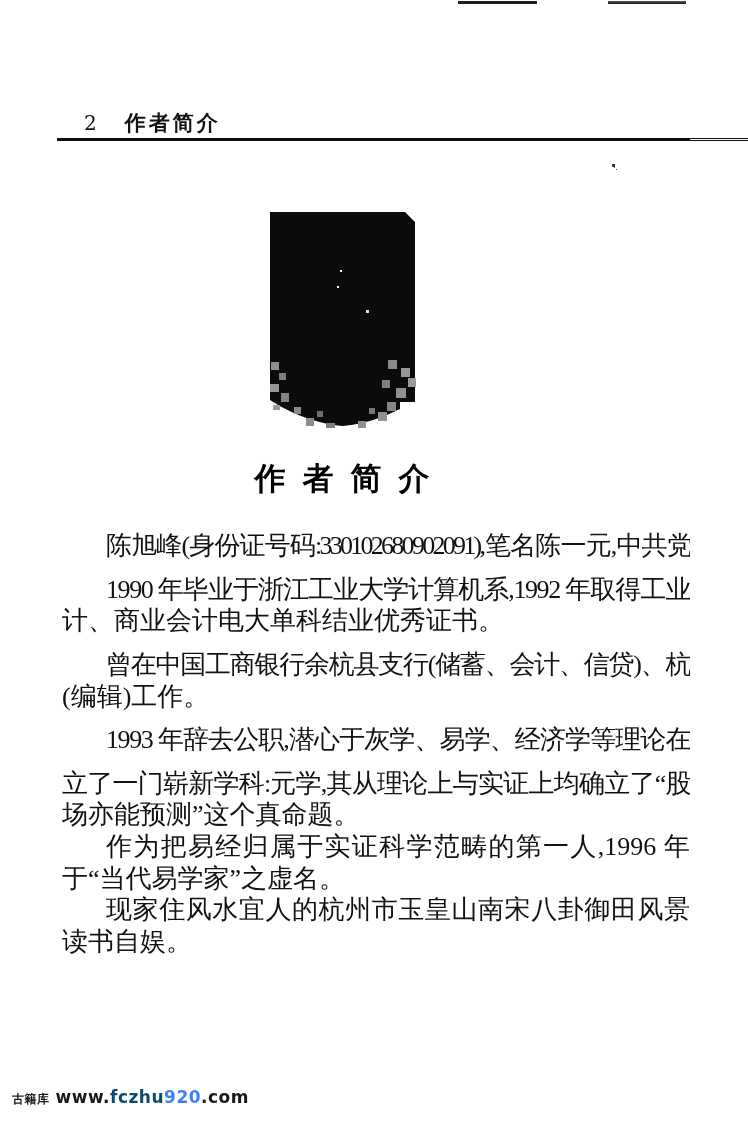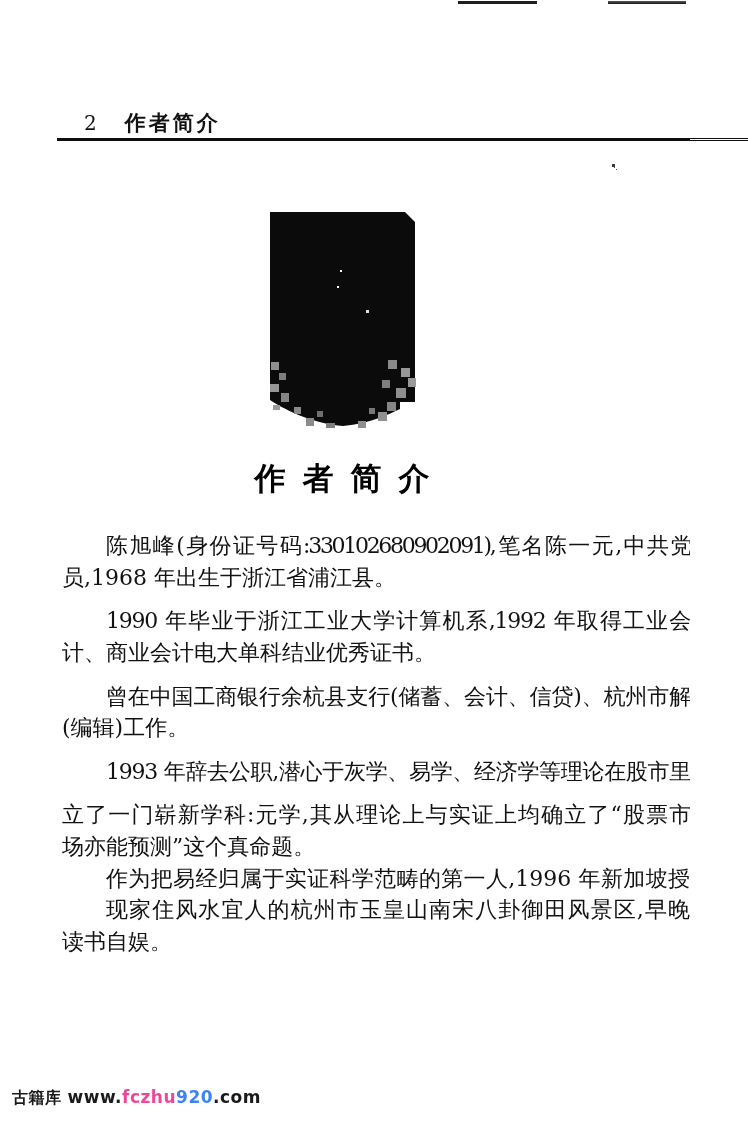--- a/index.html
+++ b/index.html
@@ -24,33 +24,33 @@
     box-shadow:3px 4px 0 -1px #4a4a4a,1px 2px 0 -1px #555;}
   
   .photo{position:absolute;left:270px;top:212px;width:146px;height:216px;}
   
   .section-title{
     position:absolute;left:28px;top:458px;width:628px;text-align:center;
     font-family:"DejaVu Sans","Liberation Sans",sans-serif;
     font-size:31px;font-weight:bold;letter-spacing:0.55em;text-indent:0.55em;color:#000;
   }
   
-  .bodytext{position:absolute;left:62px;top:530px;width:628px;font-size:22px;line-height:31.65px;}
+  .bodytext{position:absolute;left:62px;top:530px;width:628px;font-size:26px;line-height:31.65px;font-family:Liberation Serif, serif;}
   .line{text-align:justify;text-align-last:justify;white-space:normal;overflow:hidden;height:31.65px;}
   .line.end{text-align-last:left;}
   .line.first{padding-left:44px;}
   .t1{letter-spacing:-0.055em;margin-top:12px;}
   .t2{letter-spacing:-0.105em;}
   
   .watermark{
     position:absolute;left:12px;top:1087px;
     font-family:"DejaVu Sans","Liberation Sans",sans-serif;
     font-size:17px;font-weight:bold;color:#1a1a1a;letter-spacing:0.5px;
   }
-  .watermark .cn{font-size:16px;margin-right:6px;}
+  .watermark .cn{font-size:12px;margin-right:6px;}
 </style>
 </head>
 <body>
 
 <div class="page">
 
   <div class="top-mark m1"></div>
   <div class="top-mark m2"></div>
 
   <div class="running-header">
@@ -92,30 +92,30 @@
     <rect x="56" y="211" width="9" height="5" fill="#7f7f7f"></rect>
     <rect x="88" y="209" width="8" height="7" fill="#8f8f8f"></rect>
     <rect x="47" y="199" width="6" height="6" fill="#6f6f6f"></rect>
     <rect x="99" y="196" width="6" height="6" fill="#777777"></rect>
   </svg>
 
   <div class="section-title">作者简介</div>
 
   <div class="bodytext">
     <div class="line first t2">陈旭峰(身份证号码:330102680902091),笔名陈一元,中共党</div>
-    <div class="line end">员,1968 年出生于浙江省浦江县。</div>
     <div class="line first t1">1990 年毕业于浙江工业大学计算机系,1992 年取得工业会</div>
     <div class="line end">计、商业会计电大单科结业优秀证书。</div>
     <div class="line first t1">曾在中国工商银行余杭县支行(储蓄、会计、信贷)、杭州市解</div>
     <div class="line end">(编辑)工作。</div>
     <div class="line first t1">1993 年辞去公职,潜心于灰学、易学、经济学等理论在股市里</div>
     <div class="line t1">立了一门崭新学科:元学,其从理论上与实证上均确立了“股票市</div>
     <div class="line end">场亦能预测”这个真命题。</div>
     <div class="line first">作为把易经归属于实证科学范畴的第一人,1996 年新加坡授</div>
+    <div class="line end">于“当代易学家”之虚名。</div>
     <div class="line first">现家住风水宜人的杭州市玉皇山南宋八卦御田风景区,早晚</div>
     <div class="line end">读书自娱。</div>
   </div>
 
   <div class="watermark">
-    <span class="cn">古籍库</span><span>www.</span><span id="wm-green" style="color: #ec4899;">fczhu</span><span id="wm-red" style="color: #3b82f6;">920</span><span>.com</span>
+    <span class="cn">古籍库</span><span>www.</span><span id="wm-green" style="color: #0c4a6e;">fczhu</span><span id="wm-red" style="color: #3b82f6;">920</span><span>.com</span>
   </div>
 
 </div>
 
 </body></html>

